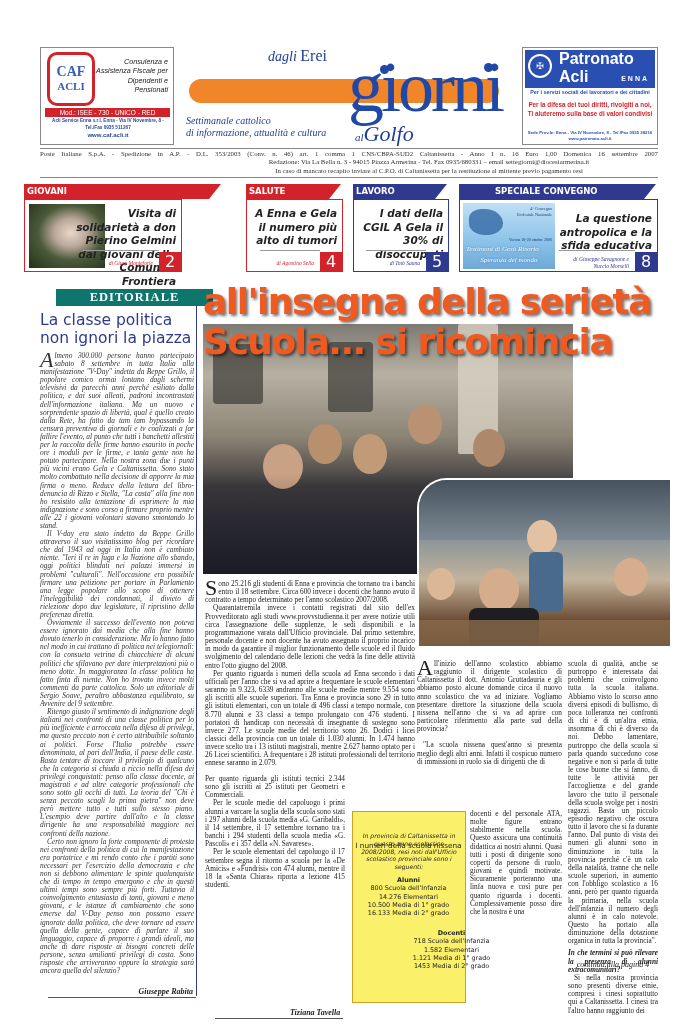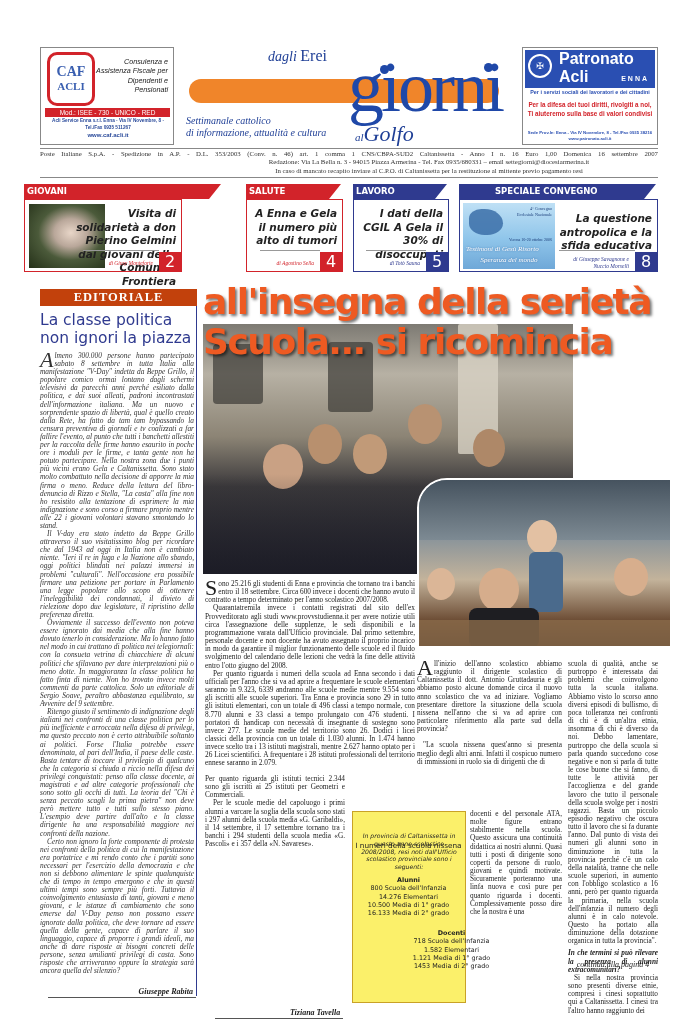--- a/index.html
+++ b/index.html
@@ -49,21 +49,21 @@
 .teaser .pg{position:absolute;right:0;bottom:0;width:22px;height:19px;color:#fff;font-family:"DejaVu Sans",sans-serif;font-size:16px;line-height:19px;text-align:center;}
 .red .hd{background:#d2232a;border-left-color:#d2232a;}
 .red .box{border-color:#d2232a;}
 .red .pg{background:#d2232a;}
 .blue .hd{background:#2f3a8f;border-left-color:#2f3a8f;}
 .blue .box{border-color:#2f3a8f;}
 .blue .pg{background:#2f3a8f;}
 .blue .byline{color:#2f3a8f;}
 
 #edit{left:40px;top:289px;width:157px;height:728px;}
-#edit .hd{left:0;top:0;width:157px;height:17px;background:#c2410c;color:#fff;font-size:12.5px;line-height:17px;text-align:center;letter-spacing:1px;font-weight:bold;}
+#edit .hd{left:16px;top:0;width:157px;height:17px;background:#0f766e;color:#fff;font-size:12.5px;line-height:17px;text-align:center;letter-spacing:1px;font-weight:bold;}
 #edit .side{right:0;top:17px;width:1.5px;height:690px;background:#2f3a8f;}
 #edit .title{left:0;top:22px;width:157px;font-family:"DejaVu Sans",sans-serif;font-size:15.5px;line-height:18px;color:#2f3a8f;}
 #edit .body{left:0;top:63px;width:154px;font-style:italic;font-size:7.4px;line-height:8.1px;text-align:justify;color:#333;}
 #edit .body p{text-indent:7px;}
 #edit .body p.first{text-indent:0;}
 #edit .body p.first:first-letter{float:left;font-size:22px;line-height:16px;padding-right:1px;font-style:italic;}
 #edit .sig{right:4px;top:698px;font-weight:bold;font-style:italic;font-size:8px;color:#222;}
 #edit .sigrule{left:8px;top:708px;width:148px;height:1px;background:#555;}
 
 #headline{left:203px;top:282px;width:480px;font-family:"DejaVu Sans",sans-serif;font-weight:bold;font-size:36px;line-height:40px;color:#ee5a22;letter-spacing:-1.5px;text-shadow:2px 2px 3px rgba(0,0,0,0.55);z-index:5;}
@@ -227,20 +227,21 @@
 </div>
 
 <div id="art" class="abs">
   <p class="first">Sono 25.216 gli studenti di Enna e provincia che tornano tra i banchi entro il 18 settembre. Circa 600 invece i docenti che hanno avuto il contratto a tempo determinato per l'anno scolastico 2007/2008.</p>
   <p>Quarantatremila invece i contatti registrati dal sito dell'ex Provveditorato agli studi www.provvstudienna.it per avere notizie utili circa l'assegnazione delle supplenze, le sedi disponibili e la programmazione varata dall'Ufficio provinciale. Dal primo settembre, personale docente e non docente ha avuto assegnato il proprio incarico in modo da garantire il miglior funzionamento delle scuole ed il fluido svolgimento del calendario delle lezioni che vedrà la fine delle attività entro l'otto giugno del 2008.</p>
   <p>Per quanto riguarda i numeri della scuola ad Enna secondo i dati ufficiali per l'anno che si va ad aprire a frequentare le scuole elementari saranno in 9.323, 6339 andranno alle scuole medie mentre 9.554 sono gli iscritti alle scuole superiori. Tra Enna e provincia sono 29 in tutto gli istituti elementari, con un totale di 496 classi a tempo normale, con 8.770 alunni e 33 classi a tempo prolungato con 476 studenti. I portatori di handicap con necessità di insegnante di sostegno sono invece 277. Le scuole medie del territorio sono 26. Dodici i licei classici della provincia con un totale di 1.030 alunni. In 1.474 hanno invece scelto tra i 13 istituti magistrali, mentre 2.627 hanno optato per i 26 Licei scientifici. A frequentare i 28 istituti professionali del territorio ennese saranno in 2.079.</p>
 </div>
 <div id="art2" class="abs">
   <p style="text-indent:0">Per quanto riguarda gli istituti tecnici 2.344 sono gli iscritti ai 25 istituti per Geometri e Commerciali.</p>
   <p>Per le scuole medie del capoluogo i primi alunni a varcare la soglia della scuola sono stati i 297 alunni della scuola media «G. Garibaldi», il 14 settembre, il 17 settembre tornano tra i banchi i 294 studenti della scuola media «G. Pascoli» e i 357 della «N. Savarese».</p>
+  <p>Per le scuole elementari del capoluogo il 17 settembre segna il ritorno a scuola per la «De Amicis» e «Fundrisi» con 474 alunni, mentre il 18 la «Santa Chiara» riporta a lezione 415 studenti.</p>
 </div>
 <div id="artsig" class="abs">Tiziana Tavella</div>
 <div id="artrule" class="abs"></div>
 
 <div id="ybox" class="abs">
   <div class="abs yh">I numeri della scuola nissena</div>
   <div class="abs yint">In provincia di Caltanissetta in questo anno scolastico 2008/2008, resi noti dall'Ufficio scolastico provinciale sono i seguenti:</div>
   <div class="abs sec" style="top:64px;">
     <b>Alunni</b>
     <div>800 Scuola dell'Infanzia</div>

